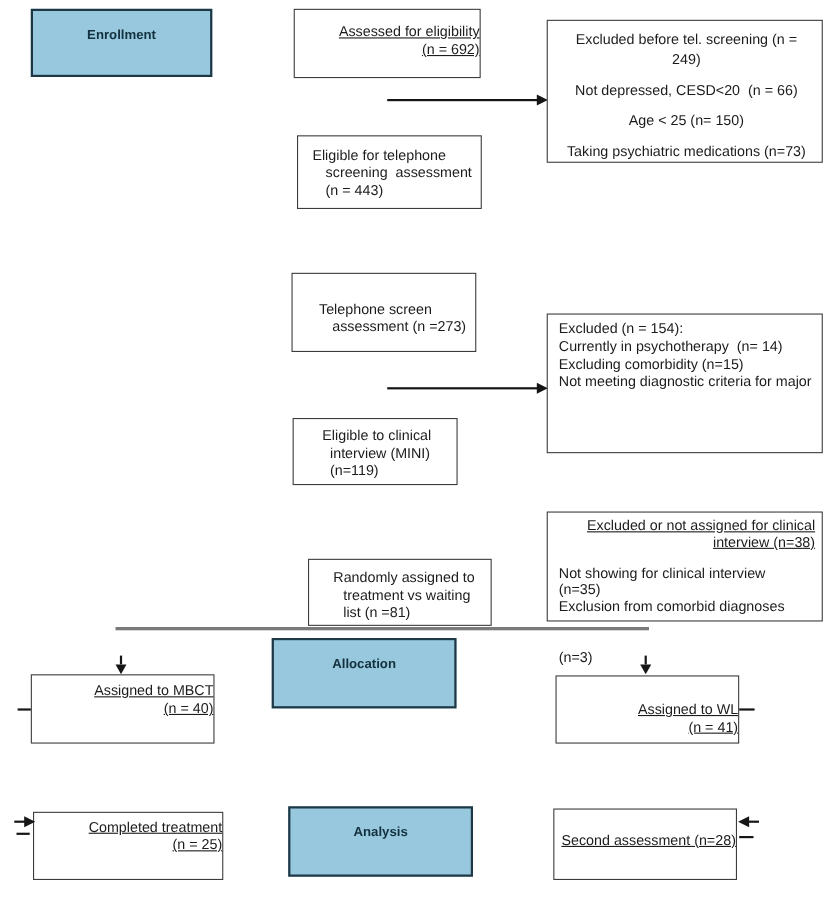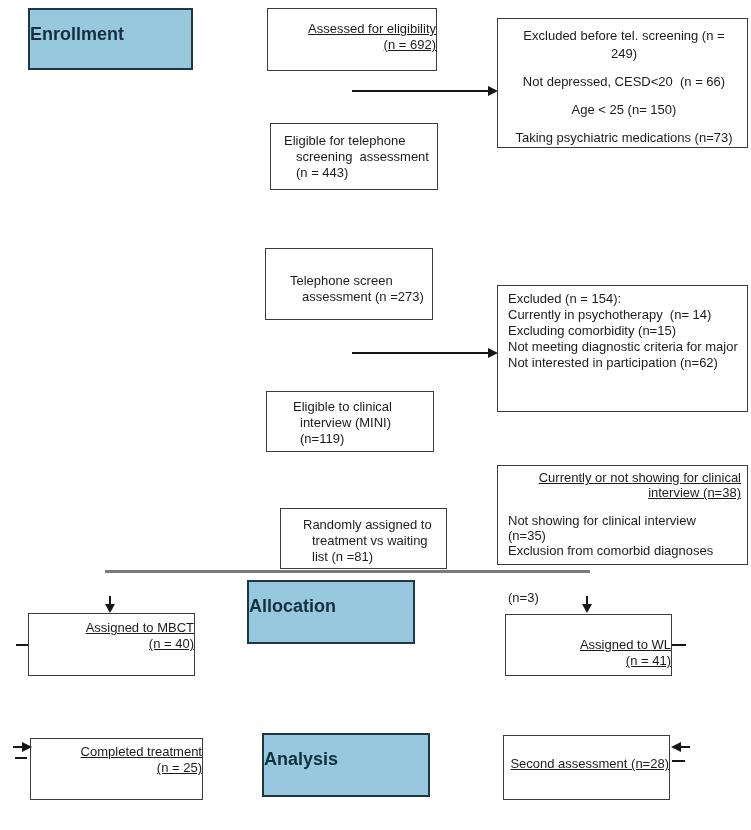--- a/index.html
+++ b/index.html
@@ -1,22 +1,22 @@
 <!DOCTYPE html>
 <html><head>
 <meta charset="utf-8">
 <style>
   html,body{margin:0;padding:0;background:#ffffff;}
   #canvas{position:relative;width:751px;height:830px;background:#ffffff;
           font-family:"Liberation Sans",sans-serif;overflow:hidden;}
   .box{position:absolute;background:#ffffff;border:1.5px solid #3c3c3c;
        box-sizing:border-box;color:#1c1c1c;font-size:13px;line-height:16px;}
   .stage{position:absolute;background:#98c8de;border:2px solid #1e3744;
-         box-sizing:border-box;color:#13303d;font-size:18px;font-weight:600;
-         text-align:left;padding-top:14px;}
+         box-sizing:border-box;color:#13303d;font-size:12px;font-weight:600;
+         text-align:center;padding-top:14px;}
   .tline{display:block;white-space:pre-wrap;}
   .center{text-align:right;text-decoration:underline;}
   .hline{position:absolute;background:#161616;height:1.5px;}
   .vline{position:absolute;background:#161616;width:2px;}
   .gline{position:absolute;background:#7a7a7a;height:2.5px;}
   .arr-right{position:absolute;width:0;height:0;border-top:5px solid transparent;
              border-bottom:5px solid transparent;border-left:10px solid #161616;}
   .arr-left{position:absolute;width:0;height:0;border-top:5px solid transparent;
             border-bottom:5px solid transparent;border-right:10px solid #161616;}
   .arr-down{position:absolute;width:0;height:0;border-left:5px solid transparent;
@@ -52,21 +52,21 @@
     <span class="tline">Eligible for telephone</span>
     <span class="tline ind12">screening  assessment</span>
     <span class="tline ind12">(n = 443)</span>
   </div>
 
   <div class="box" style="left:265px;top:248px;width:168px;height:72px;padding:24px 0 0 24px;">
     <span class="tline">Telephone screen</span>
     <span class="tline ind12">assessment (n =273)</span>
   </div>
 
-  <div class="box" style="left:266px;top:380px;width:168px;height:61px;padding:7px 0 0 26px;margin-top:11px;">
+  <div class="box" style="left:266px;top:380px;width:150px;height:61px;padding:7px 0 0 26px;">
     <span class="tline">Eligible to clinical</span>
     <span class="tline ind7">interview (MINI)</span>
     <span class="tline ind7">(n=119)</span>
   </div>
 
   <div class="box" style="left:268px;top:508px;width:167px;height:61px;padding:8px 0 0 22px;margin-left:12px;">
     <span class="tline">Randomly assigned to</span>
     <span class="tline ind9">treatment vs waiting</span>
     <span class="tline ind9">list (n =81)</span>
   </div>
@@ -76,25 +76,24 @@
     <span class="tline">Not depressed, CESD&lt;20  (n = 66)</span>
     <span class="tline">Age &lt; 25 (n= 150)</span>
     <span class="tline">Taking psychiatric medications (n=73)</span>
   </div>
 
   <div class="box" style="left:497px;top:285px;width:251px;height:127px;padding:5px 6px 0 10px;">
     <span class="tline">Excluded (n = 154):</span>
     <span class="tline">Currently in psychotherapy  (n= 14)</span>
     <span class="tline">Excluding comorbidity (n=15)</span>
     <span class="tline">Not meeting diagnostic criteria for major</span>
-    <span class="tline">Not interested in participation (n=62)</span>
   </div>
 
   <div class="box tight" style="left:497px;top:465px;width:251px;height:100px;padding:4px 6px 0 6px;">
-    <span class="tline center">Currently or not showing for clinical</span>
+    <span class="tline center">Excluded or not assigned for clinical</span>
     <span class="tline center">interview (n=38)</span>
     <span class="gap"></span>
     <span class="tline" style="padding-left:4px;">Not showing for clinical interview</span>
     <span class="tline" style="padding-left:4px;">(n=35)</span>
     <span class="tline" style="padding-left:4px;">Exclusion from comorbid diagnoses</span>
     <span class="tline" style="padding-left:4px;margin-top:32px;">(n=3)</span>
   </div>
 
   <div class="box center" style="left:28px;top:613px;width:167px;height:63px;padding-top:6px;">
     <span class="tline">Assigned to MBCT</span>

